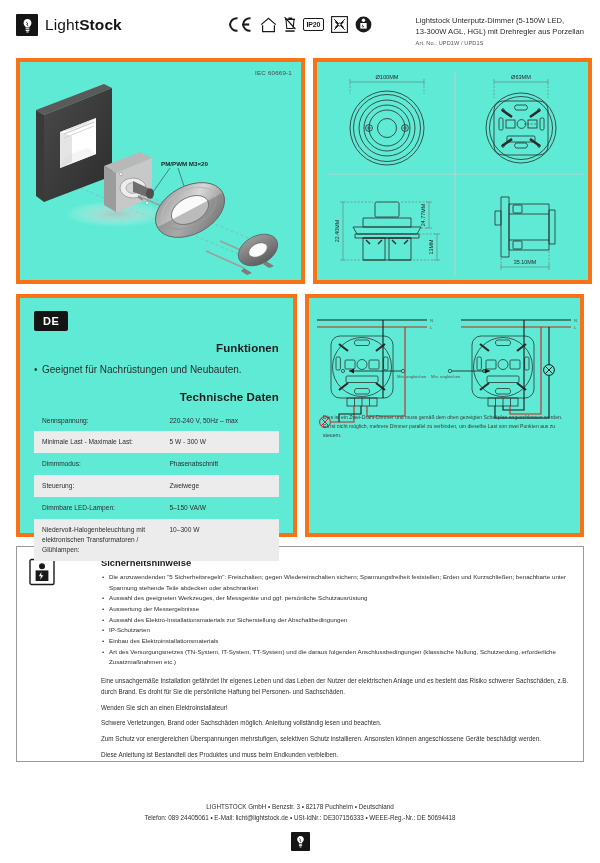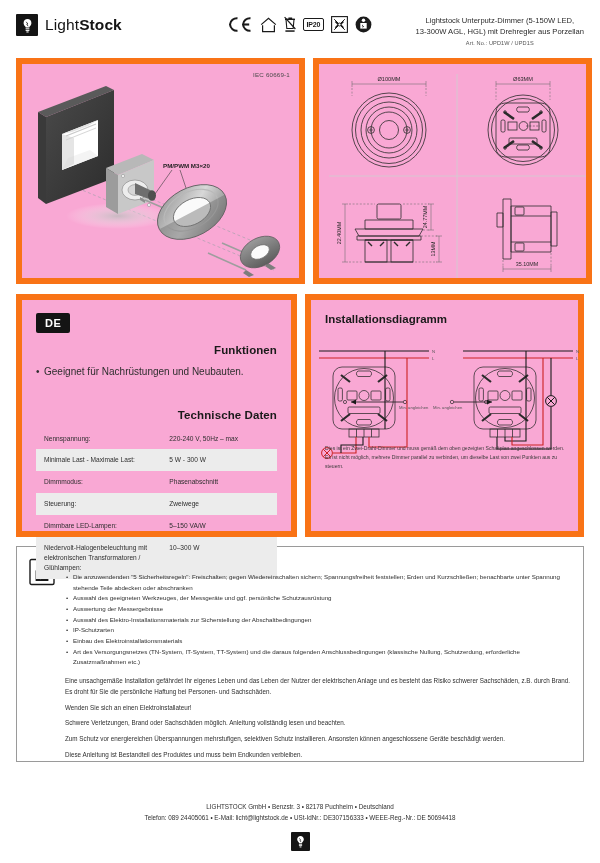--- a/index.html
+++ b/index.html
@@ -35,49 +35,49 @@
     margin-top: 2px; flex: 0 0 auto;
   }
   .cert-icons svg { display: block; }
   .ip-box {
     border: 1.1px solid #1a1a1a; border-radius: 2px;
     font-size: 7px; padding: 2px 2.5px 1.5px; letter-spacing: -.2px;
     line-height: 1; font-weight: 600;
   }
 
   .head-text {
-    margin-left: auto; text-align: center; padding-top: 1px;
+    margin-left: auto; text-align: left; padding-top: 1px;
     font-size: 7.6px; line-height: 1.45; color: #2b2b2b;
   }
   .head-art { font-size: 5.6px; color: #555; margin-top: 2px; letter-spacing: .1px; }
 
   
   .row { display: flex; gap: 8px; padding: 0 16px; }
-  .panel { border: 6px solid #f97316; background: #f9a8d4; position: relative; }
+  .panel { border: 4px solid #f97316; background: #5eead4; position: relative; }
   .panel-l { width: 289px; }
   .panel-r { width: 279px; }
 
   
   .draw-row { height: 226px; margin-top: 2px; }
   .iec-label {
     position: absolute; right: 9px; top: 7px;
     font-size: 6.2px; color: #4a4a4a; letter-spacing: .2px;
   }
 
   
   .info-row { margin-top: 10px; height: 243px; }
   .pad { padding: 13px 14px; }
 
   .de-badge {
     display: inline-block; background: #141414; color: #fff;
     font-size: 11px; font-weight: 700; letter-spacing: .6px;
     padding: 4px 9px 4px 9px; border-radius: 2px; margin-bottom: 11px;
   }
   h2.sec { font-size: 11.5px; font-weight: 700; letter-spacing: .1px; margin-bottom: 7px; text-align: right; }
-  h2.sec2 { margin-top: 27px; }
+  h2.sec2 { margin-top: 11px; }
   ul.feat { list-style: none; }
   ul.feat li {
     font-size: 10px; line-height: 1.85; color: #2e2e2e;
     padding-left: 8px; position: relative;
   }
   ul.feat li::before {
     content: "\2022"; position: absolute; left: 0; top: 0; color: #2e2e2e;
   }
 
   table.spec { width: 100%; border-collapse: collapse; margin-top: 3px; }
@@ -95,21 +95,21 @@
     font-size: 5.1px; line-height: 1.75; color: #3a3a3a;
   }
 
   
   .safety {
     margin: 9px 16px 0 16px; border: 1px solid #9a9a9a;
     padding: 10px 12px 11px 12px; display: flex; gap: 10px;
     height: 216px;
   }
   .safety-icon { flex: 0 0 auto; padding-top: 1px; }
-  .safety-body { flex: 1; }
+  .safety-body { flex: 1; margin-left: 36px; }
   .safety-body h3 { font-size: 9.4px; font-weight: 700; margin-bottom: 4px; }
   .safety-lead { font-size: 7.2px; font-weight: 700; line-height: 1.5; margin-bottom: 5px; }
   ul.safe { list-style: none; margin-bottom: 8px; }
   ul.safe li {
     font-size: 6.2px; line-height: 1.72; color: #2e2e2e;
     padding-left: 8px; position: relative;
   }
   ul.safe li::before {
     content: "\2022"; position: absolute; left: 1px; top: 0;
   }
@@ -430,23 +430,20 @@
           <tr class="alt">
             <td class="k">Niedervolt-Halogenbeleuchtung mit elektronischen Transformatoren / Glühlampen:</td>
             <td>10–300 W</td>
           </tr>
         </tbody>
           </table>
       </div>
     </div>
 
     <div class="panel panel-r">
-      <div class="pad" style="padding-bottom:0">
-        <div class="idiag-title">Installationsdiagramm</div>
-      </div>
       <div class="diagram-area">
         <svg width="277" height="150" viewBox="0 0 277 150">
           <g font-family="Liberation Sans, sans-serif" font-size="4.2" fill="#555">
 
             <path d="M8 22 H118" stroke="#1a1a1a" stroke-width="1.1" fill="none"></path>
             <path d="M8 29 H118" stroke="#cc2222" stroke-width="1.1" fill="none"></path>
             <text x="121" y="23.5">N</text>
             <text x="121" y="30.5">L</text>
 
             <g fill="none" stroke="#2b2b2b" stroke-width=".75">

